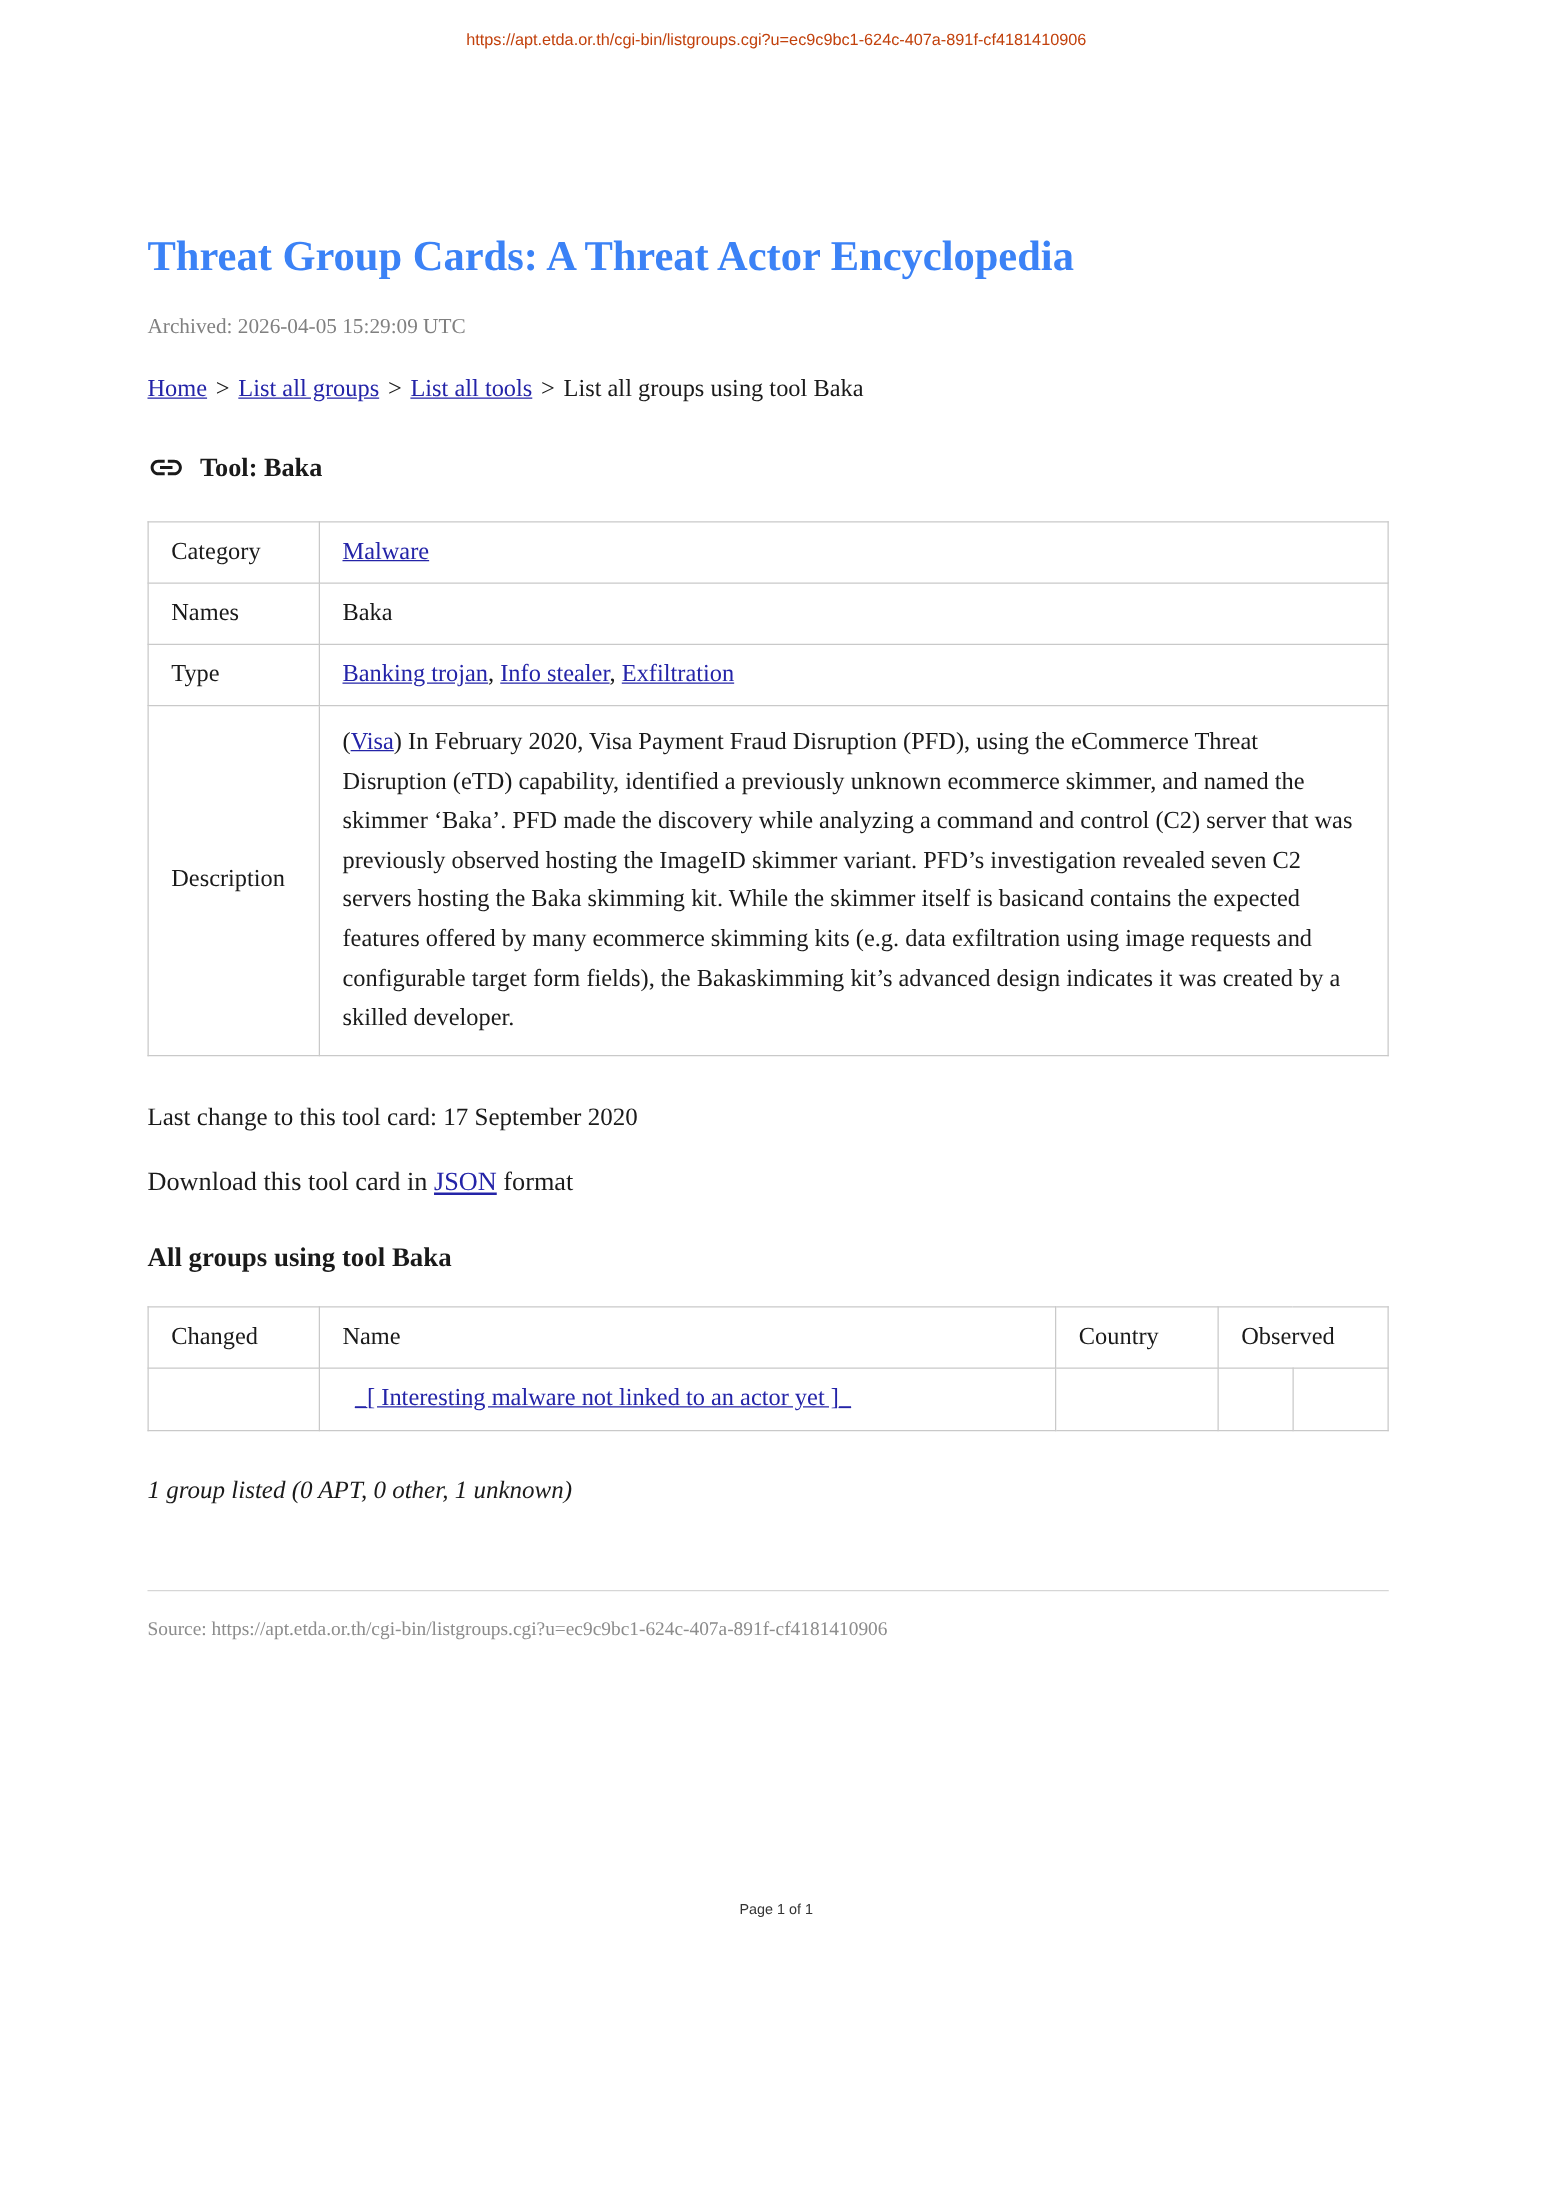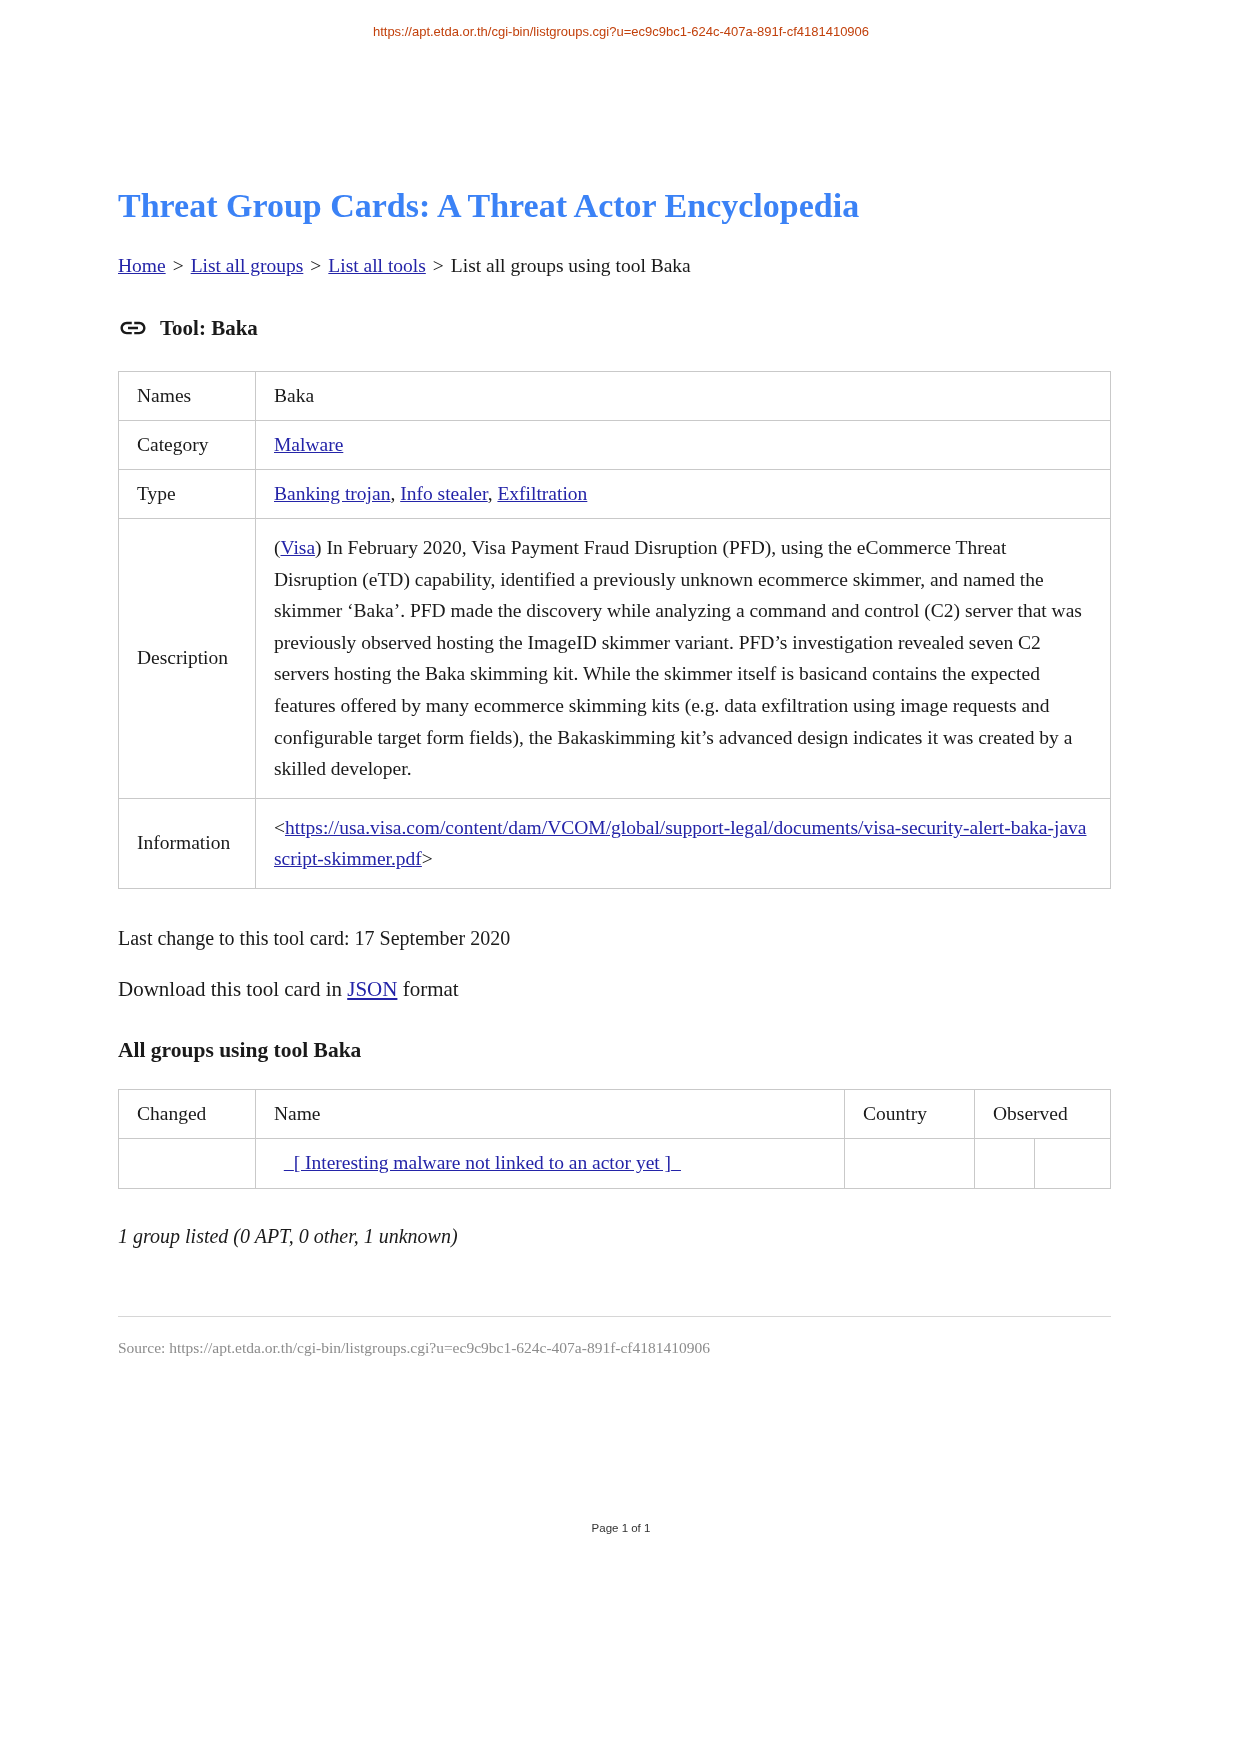--- a/index.html
+++ b/index.html
@@ -67,62 +67,57 @@
 </style>
 </head>
 <body>
 
 <div class="print-header">https://apt.etda.or.th/cgi-bin/listgroups.cgi?u=ec9c9bc1-624c-407a-891f-cf4181410906</div>
 
 <div class="content">
 
   <h1 class="page-title">Threat Group Cards: A Threat Actor Encyclopedia</h1>
 
+  <div class="archived">Archived: 2026-04-05 15:29:09 UTC</div>
 
   <div class="breadcrumb">
     <a>Home</a><span class="sep">&gt;</span><a>List all groups</a><span class="sep">&gt;</span><a>List all tools</a><span class="sep">&gt;</span><span>List all groups using tool Baka</span>
   </div>
 
   <div class="tool-heading">
     <span class="link-icon">
       <svg viewBox="0 0 24 24" fill="#1a1a1a">
           <path d="M3.9 12c0-1.71 1.39-3.1 3.1-3.1h4V7H7c-2.76 0-5 2.24-5 5s2.24 5 5 5h4v-1.9H7c-1.71 0-3.1-1.39-3.1-3.1zM8 13h8v-2H8v2zm9-6h-4v1.9h4c1.71 0 3.1 1.39 3.1 3.1s-1.39 3.1-3.1 3.1h-4V17h4c2.76 0 5-2.24 5-5s-2.24-5-5-5z"></path>
         </svg>
     </span>
     <span class="heading-text">Tool: Baka</span>
   </div>
 
   <table class="tool-table">
     <tbody>
         <tr>
-      <td class="label">Names</td>
-      <td>Baka</td>
-    </tr>
-    <tr>
       <td class="label">Category</td>
       <td>
         <a>Malware</a>
       </td>
+    </tr>
+    <tr>
+      <td class="label">Names</td>
+      <td>Baka</td>
     </tr>
     <tr>
       <td class="label">Type</td>
       <td>
         <a>Banking trojan</a><span>, </span><a>Info stealer</a><span>, </span><a>Exfiltration</a>
       </td>
     </tr>
     <tr>
       <td class="label">Description</td>
       <td class="desc">
         <span>(</span><a>Visa</a><span>) In February 2020, Visa Payment Fraud Disruption (PFD), using the eCommerce Threat Disruption (eTD) capability, identified a previously unknown ecommerce skimmer, and named the skimmer ‘Baka’. PFD made the discovery while analyzing a command and control (C2) server that was previously observed hosting the ImageID skimmer variant. PFD’s investigation revealed seven C2 servers hosting the Baka skimming kit. While the skimmer itself is basicand contains the expected features offered by many ecommerce skimming kits (e.g. data exfiltration using image requests and configurable target form fields), the Bakaskimming kit’s advanced design indicates it was created by a skilled developer.</span>
-      </td>
-    </tr>
-    <tr>
-      <td class="label">Information</td>
-      <td class="info">
-        <span>&lt;</span><a>https://usa.visa.com/content/dam/VCOM/global/support-legal/documents/visa-security-alert-baka-javascript-skimmer.pdf</a><span>&gt;</span>
       </td>
     </tr>
   </tbody>
     </table>
 
   <div class="last-change">Last change to this tool card: 17 September 2020</div>
 
   <div class="download">
     <span>Download this tool card in </span><a>JSON</a><span> format</span>
   </div>

